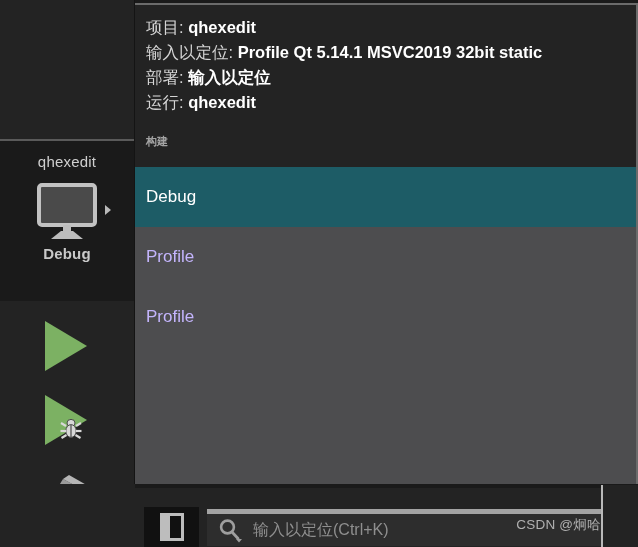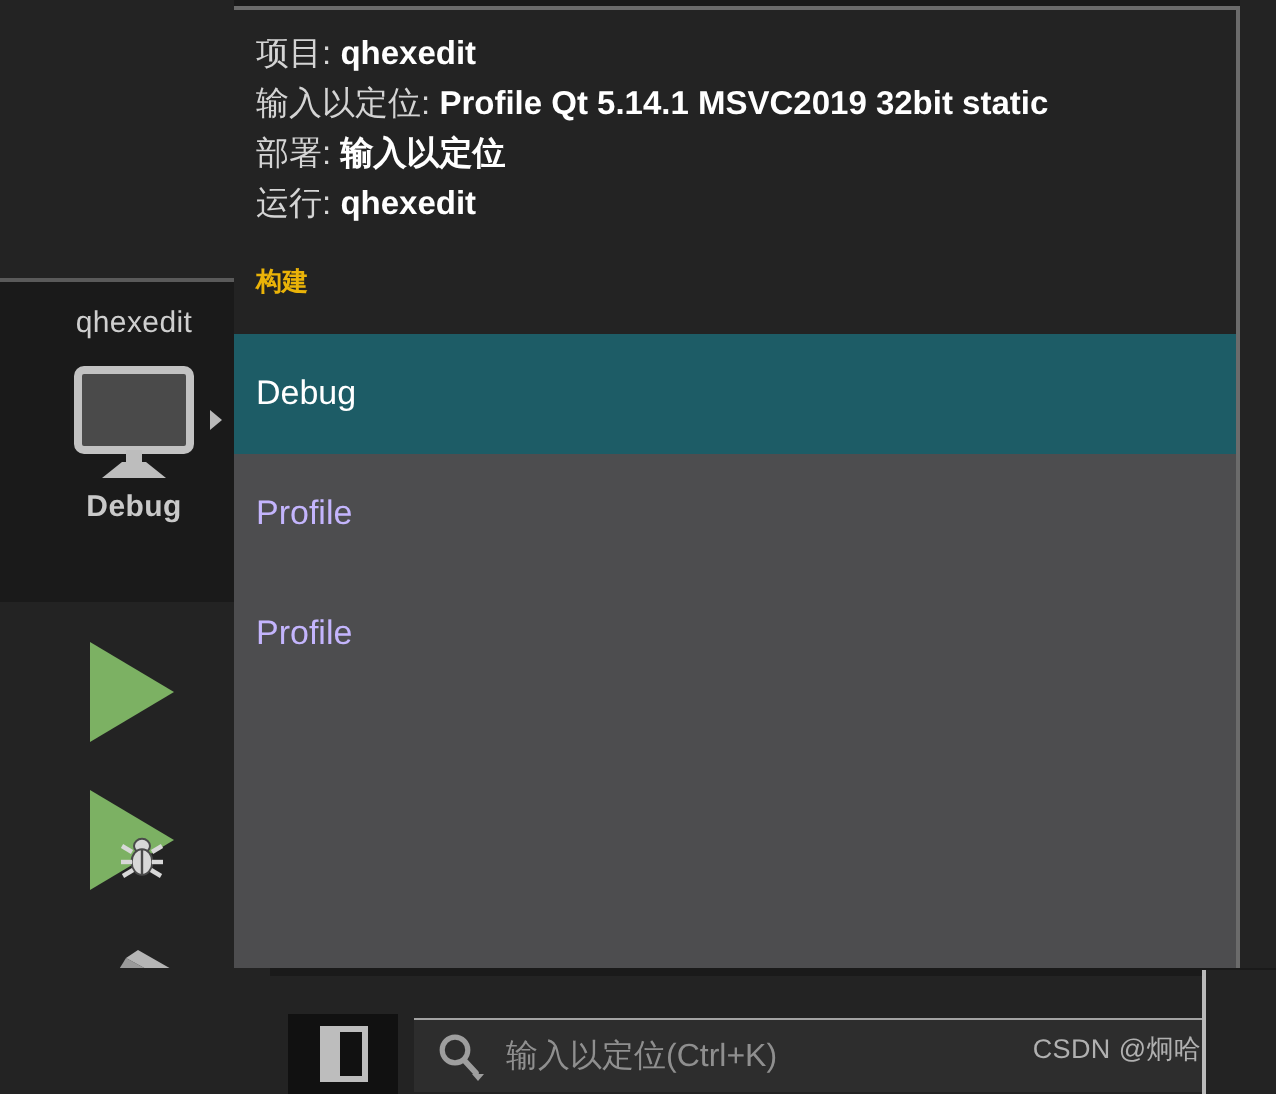--- a/index.html
+++ b/index.html
@@ -126,21 +126,21 @@
   }
   .hammer-glyph {
     position: absolute;
     left: 36px; top: 12px;
     width: 62px; height: 56px;
   }
 
   
   .popup {
     position: absolute;
-    left: 117px; top: 0;
+    left: 135px; top: 0;
     width: 503px;
     height: 484px;
     background: #232323;
     box-sizing: border-box;
   }
   .popup-topline {
     position: absolute;
     left: 0; top: 0;
     width: 503px; height: 3px;
     background: #1a1a1a;
@@ -176,23 +176,23 @@
 
   
   .section-head {
     height: 52px;
     display: flex;
     align-items: center;
     padding-left: 11px;
     background: #232323;
   }
   .section-head-text {
-    font-size: 13px;
+    font-size: 11px;
     font-weight: bold;
-    color: #eab308;
+    color: #a3a3a3;
   }
 
   
   .option-list {
     background: #4d4d4f;
     width: 501px;
   }
   .option-row {
     height: 60px;
     display: flex;
@@ -249,21 +249,21 @@
     position: absolute;
     right: 3px; top: 3px;
     width: 11px; height: 22px;
     background: #111111;
   }
   .locator {
     position: absolute;
     left: 72px; top: 2px;
     width: 400px; height: 37px;
     background: #2d2d2d;
-    border-top: 1px solid #a3a3a3;
+    border-top: 5px solid #a3a3a3;
     box-sizing: border-box;
     display: flex;
     align-items: center;
   }
   .locator-search-icon {
     margin-left: 10px;
     width: 26px; height: 26px;
     position: relative;
     flex: 0 0 auto;
   }

